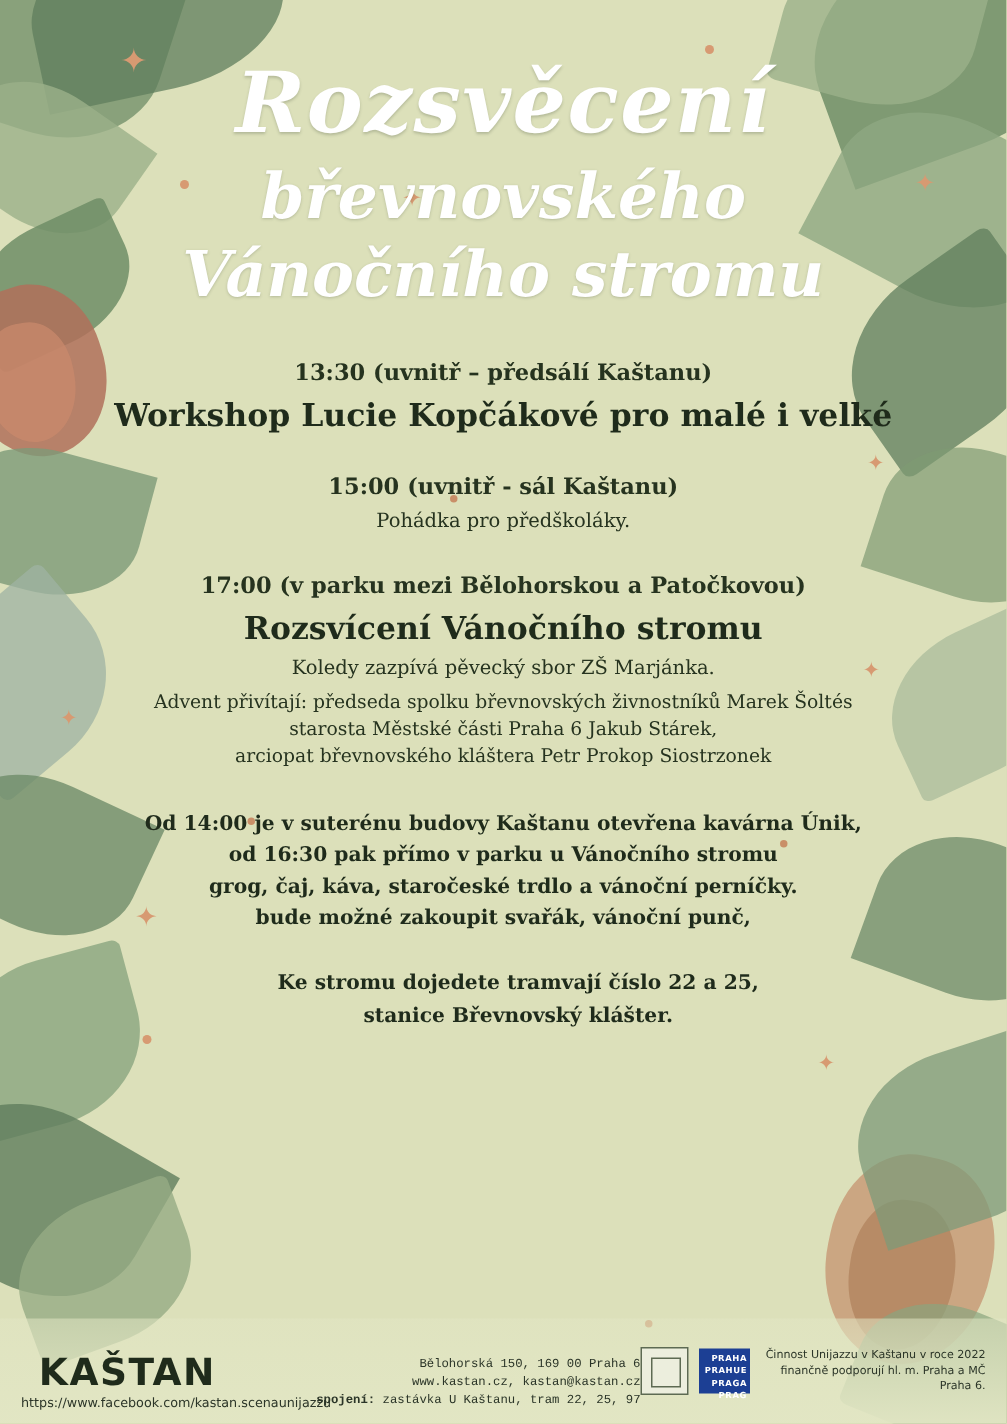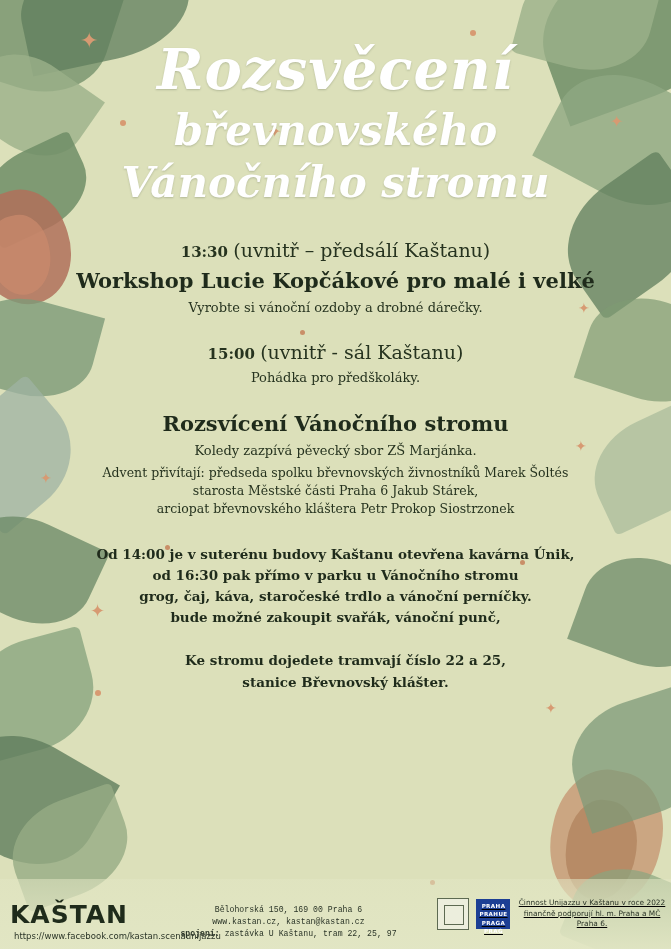--- a/index.html
+++ b/index.html
@@ -65,22 +65,22 @@
     margin-top: 34px;
   }
   .slot { margin-bottom: 26px; }
   .slot-time {
     font-family: "DejaVu Serif", serif;
     font-weight: bold;
     font-size: 15px;
     color: #26331f;
   }
   .slot-time .note {
-    font-weight: normal;
-    font-size: 19px;
+    font-weight: bold;
+    font-size: 15px;
   }
   .slot-title {
     font-family: "DejaVu Serif", serif;
     font-weight: bold;
     font-size: 21px;
     margin-top: 7px;
     color: #1f2b1b;
   }
   .slot-sub {
     font-family: "DejaVu Serif", serif;
@@ -114,23 +114,23 @@
   }
 
   
   .footer {
     position: absolute;
     left: 0; right: 0; bottom: 0;
     height: 70px;
     z-index: 8;
     display: flex;
     align-items: center;
-    padding: 0 4px;
+    padding: 0 14px;
     box-sizing: border-box;
-    text-align: center;
+    text-align: right;
   }
   .brand {
     width: 130px;
     flex: 0 0 130px;
   }
   .brand-name {
     font-family: "DejaVu Sans", sans-serif;
     font-weight: bold;
     font-size: 25px;
     letter-spacing: 1px;
@@ -160,21 +160,20 @@
     padding-left: 6px;
     margin-top: 16px;
   }
   .contact b { font-weight: bold; }
   .logos {
     flex: 0 0 230px;
     display: flex;
     align-items: center;
     gap: 7px;
     justify-content: flex-end;
-    text-decoration: underline;
   }
   .logo-box {
     width: 30px; height: 30px;
     border: 1px solid #5d6a52;
     background: #eceedd;
     position: relative;
   }
   .logo-box:after {
     content: "";
     position: absolute;
@@ -263,32 +262,35 @@
     </div>
 
     <div class="program">
 
       <div class="slot">
         <div class="slot-time">
           <span>13:30</span>
           <span class="note">(uvnitř – předsálí Kaštanu)</span>
         </div>
         <div class="slot-title">Workshop Lucie Kopčákové pro malé i velké</div>
-        <div class="slot-sub">Vyrobte si vánoční ozdoby a drobné dárečky.</div>
       </div>
 
       <div class="slot">
         <div class="slot-time">
           <span>15:00</span>
           <span class="note">(uvnitř - sál Kaštanu)</span>
         </div>
         <div class="slot-sub">Pohádka pro předškoláky.</div>
       </div>
 
       <div class="slot">
+        <div class="slot-time">
+          <span>17:00</span>
+          <span class="note">(v parku mezi Bělohorskou a Patočkovou)</span>
+        </div>
         <div class="slot-title">Rozsvícení Vánočního stromu</div>
         <div class="slot-sub">Koledy zazpívá pěvecký sbor ZŠ Marjánka.</div>
         <div class="slot-lines">
           <div>Advent přivítají: předseda spolku břevnovských živnostníků Marek Šoltés</div>
           <div>starosta Městské části Praha 6 Jakub Stárek,</div>
           <div>arciopat břevnovského kláštera Petr Prokop Siostrzonek</div>
         </div>
       </div>
 
     </div>

